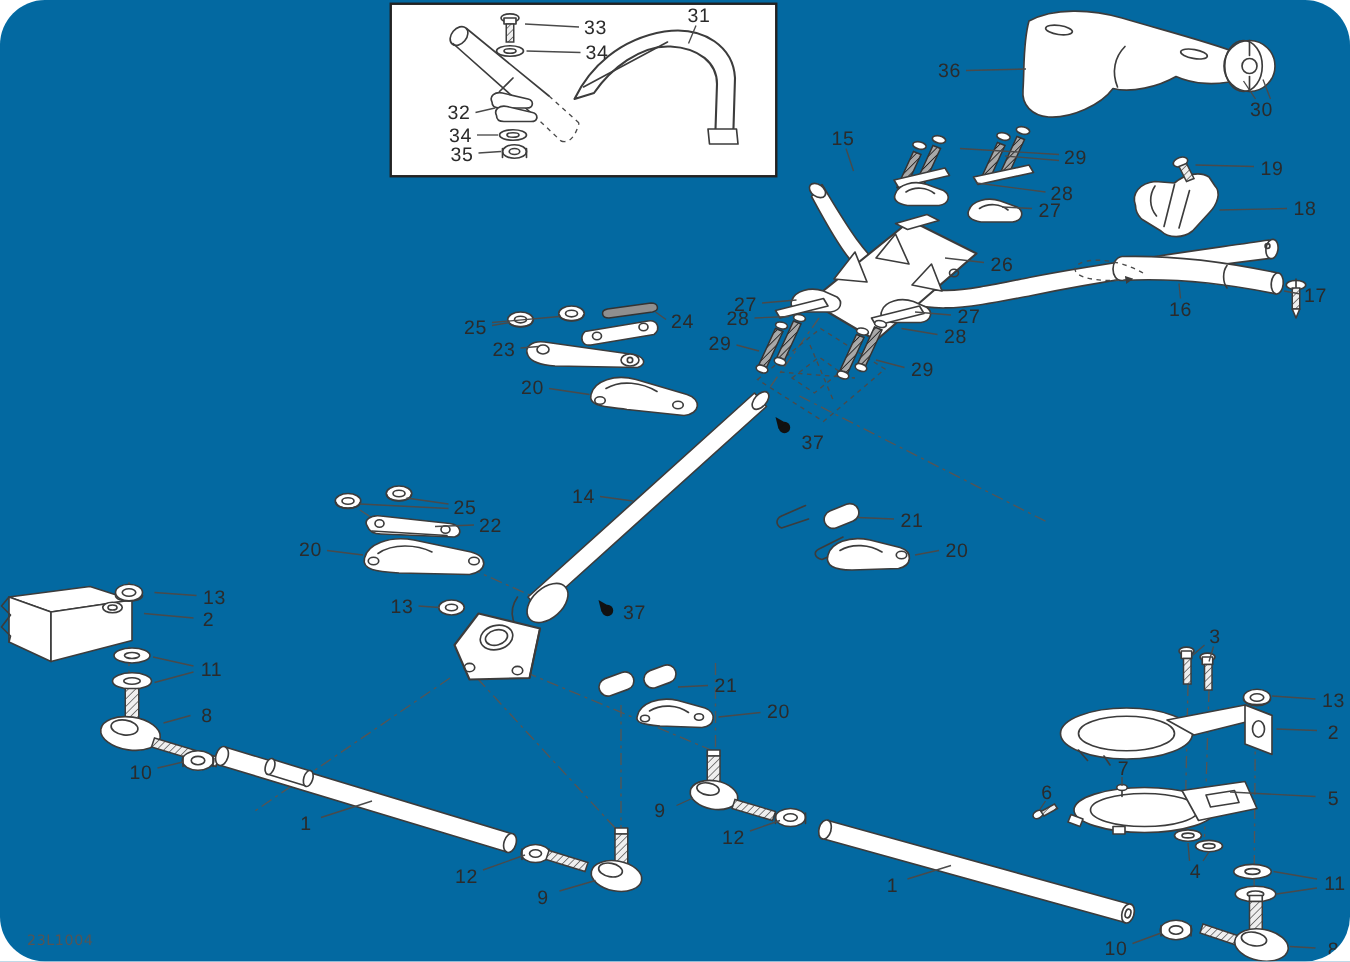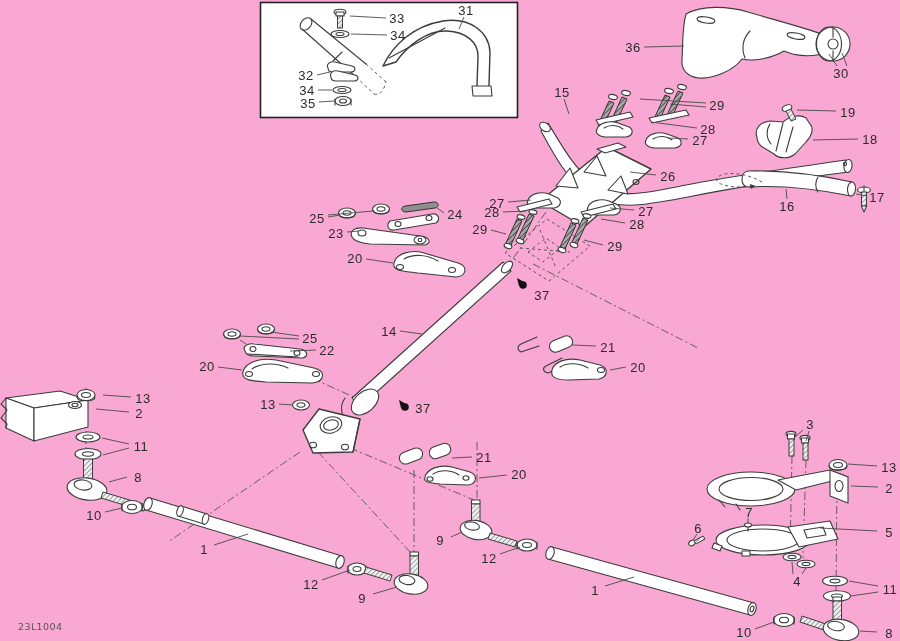--- a/index.html
+++ b/index.html
@@ -1,16 +1,16 @@
 <!DOCTYPE html>
 <html><head>
 <meta charset="utf-8">
 <style>
   html,body{margin:0;padding:0;background:#fff;}
-  .stage{position:relative;width:900px;height:641px;background:#f9a8d4;overflow:hidden;}
+  .stage{position:relative;width:900px;height:641px;background:#0369a1;overflow:hidden;border-radius:30px;}
   svg{display:block;}
   .pw{fill:#fff;stroke:#3c3c3c;stroke-width:1.1;stroke-linejoin:round;stroke-linecap:round;}
   .pw2{fill:#fff;stroke:#3c3c3c;stroke-width:1.4;stroke-linejoin:round;}
   .ln{fill:none;stroke:#3c3c3c;stroke-width:1.1;stroke-linecap:round;stroke-linejoin:round;}
   .thn{fill:url(#th);stroke:#3c3c3c;stroke-width:1;}
   .thd{fill:url(#thd);stroke:#333;stroke-width:1;}
   .dk{fill:#8f8f8f;stroke:#333;stroke-width:1;}
   .dd{fill:none;stroke:#555;stroke-width:0.9;stroke-dasharray:8 3 2 3;}
   .ds{fill:none;stroke:#4a4a4a;stroke-width:0.9;stroke-dasharray:3 3;}
   .blk{fill:#111;stroke:none;}

